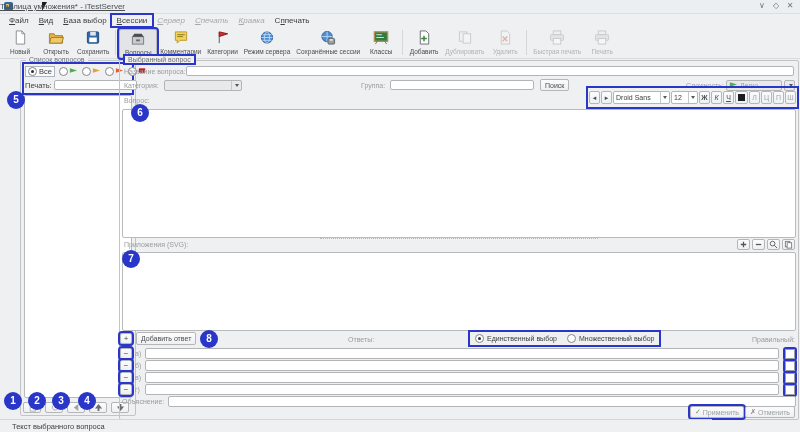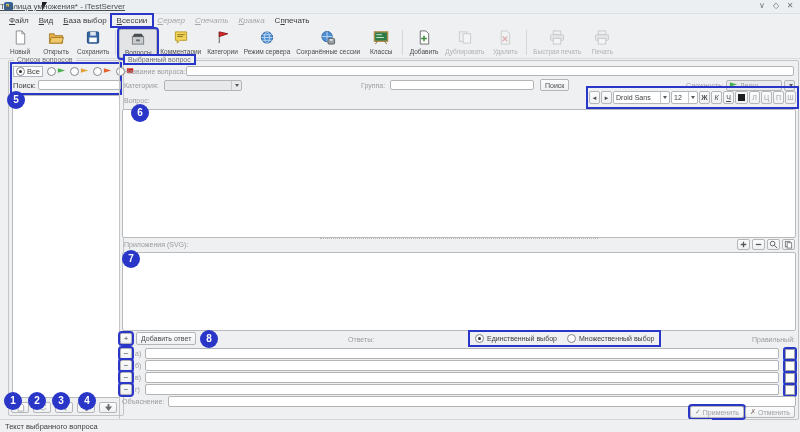--- a/index.html
+++ b/index.html
@@ -24,21 +24,21 @@
   .tbtn svg{width:18px;height:15px;}
   .tbtn .tlabel{font-size:6.5px;color:#4a4c4e;margin-top:1px;white-space:nowrap;}
   .tbtn.dis svg{opacity:.45;}
   .tbtn.dis .tlabel{color:#b0b2b4;}
   .tbtn.checked{background:#e2e4e6;border:1px solid #b8babc;border-radius:2px;}
   .tsep{width:1px;height:25px;background:#d4d6d8;margin:1px 3px 0 3px;}
   
   .groupbox{position:absolute;border:1px solid #c2c4c6;border-radius:2px;}
   .legend{position:absolute;top:-5px;left:5px;background:#eff0f1;padding:0 3px;color:#6e7072;font-size:7px;white-space:nowrap;}
   
-  #left-panel{left:8px;top:60px;width:114px;height:354px;}
+  #left-panel{left:20px;top:60px;width:114px;height:354px;}
   #filter-row{position:absolute;left:4px;top:5px;display:flex;align-items:center;gap:4px;}
   #all-wrap{display:flex;align-items:center;gap:2px;border:1px solid #aeb6c2;padding:0 2px;background:#fbfbfc;}
   .radio{display:inline-block;width:7px;height:7px;border:1px solid #85878a;border-radius:50%;background:#fdfdfd;position:relative;flex:none;}
   .radio.sel::after{content:"";position:absolute;left:1.5px;top:1.5px;width:3px;height:3px;background:#2d2f31;border-radius:50%;}
   .flag-radio{display:flex;align-items:center;gap:1px;}
   .flag-radio svg{width:9px;height:8px;}
   #search-row{position:absolute;left:4px;top:19px;display:flex;align-items:center;gap:2px;}
   .tinput{height:10px;background:#fff;border:1px solid #b2b4b6;border-radius:2px;font-family:"Liberation Sans",sans-serif;font-size:7px;padding:0 2px;box-sizing:border-box;}
   #qlist-search{width:83px;}
   #question-listbox{position:absolute;left:3px;top:34px;right:3px;bottom:17px;background:#fff;border:1px solid #b8babc;border-radius:2px;}
@@ -82,21 +82,21 @@
   .ar0{top:287px;} .ar1{top:299px;} .ar2{top:311px;} .ar3{top:323px;}
   .ans-letter{position:absolute;left:15px;top:2px;color:#9a9c9e;font-size:7px;}
   .ans-input{position:absolute;left:25px;right:18px;top:0;height:11px;}
   .checkbox{position:absolute;right:2px;top:1px;width:8px;height:8px;background:#fff;border:1px solid #9a9c9e;border-radius:1px;}
   #explain-row{position:absolute;left:2px;right:2px;top:335px;height:11px;}
   #explain-input{position:absolute;left:46px;right:0;top:0;height:11px;}
   #apply-btn{right:54px;top:345px;} #cancel-btn{right:3px;top:345px;}
   .gl-ok{color:#7a8c7a;margin-right:2px;} .gl-x{color:#8c7a7a;margin-right:2px;}
   
   #statusbar{position:absolute;left:0;top:419px;width:712px;height:13px;border-top:1px solid #d4d6d8;background:#eff0f1;
-             display:flex;align-items:center;padding-left:5px;box-sizing:border-box;}
+             display:flex;align-items:center;padding-left:12px;box-sizing:border-box;}
   
   .hl{outline:2px solid #2936c8;outline-offset:0px;}
   .ann-rect{position:absolute;border:2px solid #2936c8;pointer-events:none;}
   #ann-filters{left:1px;top:1px;width:108px;height:29px;}
   .ann-circle{position:absolute;width:18px;height:18px;border-radius:50%;background:#2936c8;color:#fff;
               font-size:10px;font-weight:bold;text-align:center;line-height:18px;z-index:50;}
   #c1{left:4px;top:392px;} #c2{left:28px;top:392px;} #c3{left:52px;top:392px;} #c4{left:78px;top:392px;}
   #c5{left:7px;top:91px;} #c6{left:131px;top:104px;} #c7{left:122px;top:250px;} #c8{left:200px;top:330px;}
 </style>
 </head>
@@ -263,21 +263,21 @@
             </svg></span>
       </span>
       <span class="flag-radio">
         <span class="radio"></span>
         <span><svg viewBox="0 0 10 8">
               <rect x="1" y="1" width="7" height="5" fill="#cf1d1d"></rect>
             </svg></span>
       </span>
     </div>
     <div id="search-row">
-      <span>Поиск:</span>
+      <span>Печать:</span>
       <input id="qlist-search" class="tinput" value="" style="">
     </div>
     <div id="question-listbox"></div>
     <div id="list-buttons">
       <button class="sq-btn">
           <svg viewBox="0 0 10 10">
             <path d="M2.5 1h4l2 2v6h-6z" fill="#fff" stroke="#a8aaac"></path>
           </svg>
         </button>
       <button class="sq-btn">

